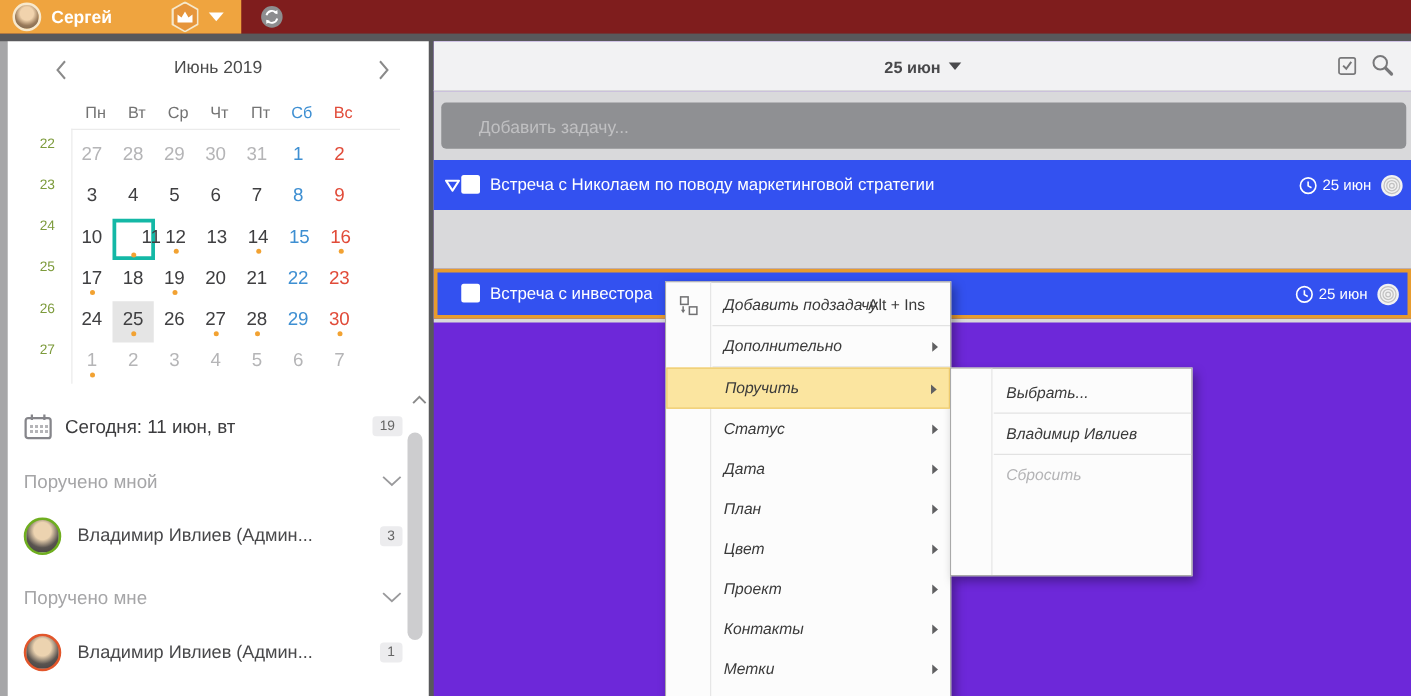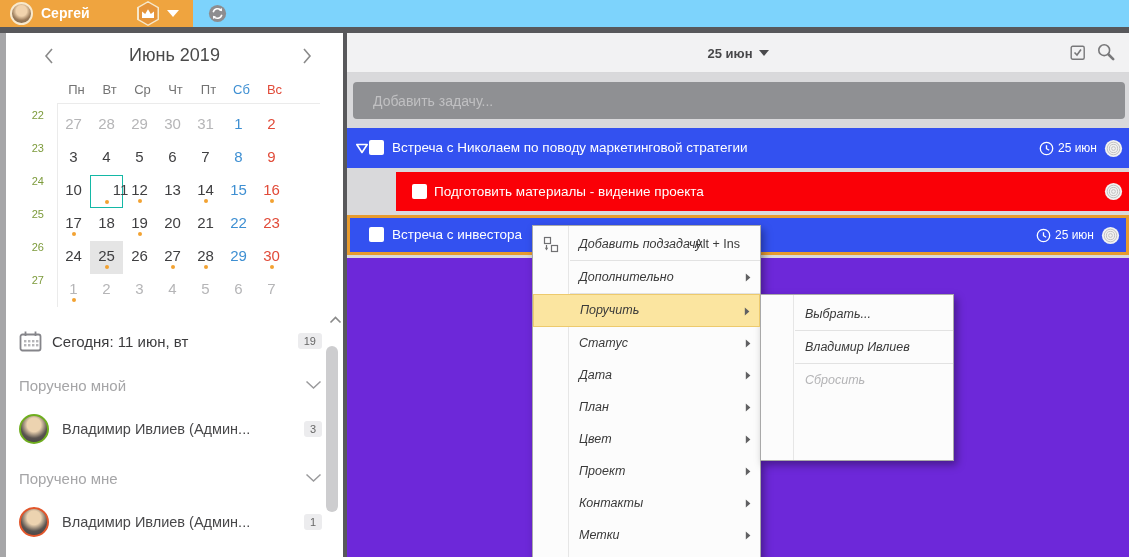--- a/index.html
+++ b/index.html
@@ -1,21 +1,21 @@
 <!DOCTYPE html>
 <html><head>
 <meta charset="utf-8">
 <style>
   *{margin:0;padding:0;box-sizing:border-box;}
   html,body{width:1129px;height:557px;overflow:hidden;}
   body{position:relative;font-family:"Liberation Sans",sans-serif;background:#58585b;-webkit-font-smoothing:antialiased;}
   svg{display:block;}
 
   
-  .topbar{position:absolute;left:0;top:0;width:1129px;height:27px;background:#7dd3fc;text-decoration:underline;}
+  .topbar{position:absolute;left:0;top:0;width:1129px;height:27px;background:#7f1d1d;text-decoration:underline;}
   .topbar-orange{position:absolute;left:0;top:0;width:193px;height:27px;background:#efa43f;}
   .avatar-top{position:absolute;left:10px;top:2px;width:23px;height:23px;border-radius:50%;
     border:2px solid #f8e9cd;background:radial-gradient(circle at 50% 36%,#f1d3ad 0 34%,#9a7b5b 62%,#6c5a46 100%);}
   .user-name{position:absolute;left:41px;top:5px;color:#fff;font-weight:bold;font-size:14px;}
   .hex-outer{position:absolute;left:137px;top:1px;width:22px;height:25px;background:#f6e8cb;
     clip-path:polygon(50% 0,100% 25%,100% 75%,50% 100%,0 75%,0 25%);}
   .hex-inner{position:absolute;left:1.5px;top:1.5px;width:19px;height:22px;background:#e6953b;
     clip-path:polygon(50% 0,100% 25%,100% 75%,50% 100%,0 75%,0 25%);display:flex;align-items:center;justify-content:center;}
   .caret-white{position:absolute;left:167px;top:10px;width:0;height:0;
     border-left:6px solid transparent;border-right:6px solid transparent;border-top:7px solid #fff;}
@@ -24,38 +24,38 @@
   
   .h-strip{position:absolute;left:0;top:27px;width:1129px;height:6px;background:#58585b;}
   .left-strip{position:absolute;left:0;top:33px;width:6px;height:524px;background:#a6a6a8;}
   .v-divider{position:absolute;left:343px;top:33px;width:4px;height:524px;background:#58585b;}
 
   
   .sidebar{position:absolute;left:6px;top:33px;width:337px;height:524px;background:#fff;}
   .cal-nav{position:absolute;top:14px;cursor:pointer;}
   .cal-nav.left{left:36px;}
   .cal-nav.right{left:294px;}
-  .cal-title{position:absolute;left:0;top:12px;width:337px;text-align:center;font-size:18px;color:#4a4a4a;}
+  .cal-title{position:absolute;left:0;top:12px;width:337px;text-align:center;font-size:14px;color:#4a4a4a;}
   .weekday-row{position:absolute;left:54px;top:49px;display:flex;}
   .wd{width:33px;text-align:center;font-size:13px;color:#737373;}
   .wd.sat{color:#3e8fd2;}
   .wd.sun{color:#e14b39;}
   .grid-hline{position:absolute;left:51px;top:70px;width:263px;height:1px;background:#ebebeb;}
   .grid-vline{position:absolute;left:51px;top:70px;width:1px;height:204px;background:#ebebeb;}
   .cal-weeks{position:absolute;left:0;top:76px;}
   .cal-row{display:flex;align-items:flex-start;height:33px;}
   .wn{width:31px;padding-left:20px;text-align:center;font-size:11px;color:#7d9b3c;}
   .cal-row .wn{width:51px;padding-left:0;}
   .cal-row .wn span{display:inline-block;width:41px;text-align:right;padding-right:8px;}
   .day{position:relative;width:33px;height:33px;display:flex;align-items:center;justify-content:center;
     font-size:15px;color:#3f3f41;cursor:pointer;}
   .day.out{color:#b5b5b7;}
   .day.sat{color:#3e8fd2;}
   .day.sun{color:#e14b39;}
-  .day.today{border:1px solid #14b8a6;padding-left:28px;}
+  .day.today{border:3px solid #14b8a6;padding-left:28px;}
   .day.selected{background:#e5e5e5;}
   .day .dot{position:absolute;left:50%;margin-left:-2px;top:24px;width:4px;height:4px;border-radius:50%;background:#f2a232;}
   .day span{position:relative;top:-2px;}
 
   .sidebar-lower{position:absolute;left:13px;top:297px;width:303px;}
   .today-row{display:flex;align-items:center;height:22px;margin-bottom:22px;cursor:pointer;}
   .today-label{font-size:15px;color:#3c3c3e;margin-left:10px;flex:1;}
   .badge{background:#ececee;color:#666;font-size:11px;border-radius:3px;padding:2px 6px;min-width:12px;text-align:center;}
   .section-header{display:flex;align-items:center;height:22px;margin-bottom:16px;cursor:pointer;}
   .sec-title{font-size:15px;color:#a5a5a7;flex:1;}
@@ -74,21 +74,21 @@
   .main-header{position:absolute;left:0;top:0;width:782px;height:40px;background:#f2f2f3;border-bottom:1px solid #d8d8da;}
   .view-title{position:absolute;left:0;top:0;width:782px;height:40px;display:flex;align-items:center;justify-content:center;
     gap:6px;font-size:13px;font-weight:bold;color:#48484a;cursor:pointer;}
   .caret-dark{width:0;height:0;border-left:5px solid transparent;border-right:5px solid transparent;border-top:6px solid #4a4a4c;}
   .hd-icon{position:absolute;top:12px;cursor:pointer;}
   .hd-icon.multi{right:43px;}
   .hd-icon.search{right:13px;top:10px;}
 
   .band{position:absolute;left:0;top:40px;width:782px;height:185px;background:#d9d9db;}
   .add-input{position:absolute;left:6px;top:9px;width:772px;height:37px;background:#8f9093;border:none;border-radius:4px;
-    padding-left:20px;font-family:"Liberation Sans",sans-serif;font-size:14px;color:#eee;outline:none;}
+    padding-left:30px;font-family:"Liberation Sans",sans-serif;font-size:14px;color:#eee;outline:none;}
   .add-input::placeholder{color:#c0c0c2;opacity:1;}
 
   .task-row{position:absolute;color:#fff;cursor:pointer;}
   .task-row.t0{left:0;top:55px;width:782px;height:40px;}
   .task-row.t1{left:49px;top:99px;width:733px;height:39px;}
   .task-row.t2{left:0;top:142px;width:782px;height:40px;border:3px solid #e79b2e;}
   .expander{position:absolute;left:8px;top:15px;}
   .cb{position:absolute;top:12px;width:15px;height:15px;background:#fff;border-radius:2px;}
   .t0 .cb{left:22px;}
   .t1 .cb{left:16px;top:12px;}
@@ -420,32 +420,20 @@
             <span>25 июн</span>
           </span>
           <svg width="19" height="19" viewBox="0 0 19 19">
             <circle cx="9.5" cy="9.5" r="8.6" fill="#f2f2f2"></circle>
             <circle cx="9.5" cy="9.5" r="6.3" fill="none" stroke="#c2c2c2" stroke-width="1"></circle>
             <circle cx="9.5" cy="9.5" r="4.1" fill="none" stroke="#c2c2c2" stroke-width="1"></circle>
             <circle cx="9.5" cy="9.5" r="1.9" fill="none" stroke="#c2c2c2" stroke-width="1"></circle>
           </svg>
         </span>
       </div>
-      <div class="task-row t1" style="background: rgb(250, 0, 7);">
-        <span class="cb"></span>
-        <span class="task-title">Подготовить материалы - видение проекта</span>
-        <span class="task-right">
-          <svg width="19" height="19" viewBox="0 0 19 19">
-            <circle cx="9.5" cy="9.5" r="8.6" fill="#f2f2f2"></circle>
-            <circle cx="9.5" cy="9.5" r="6.3" fill="none" stroke="#c2c2c2" stroke-width="1"></circle>
-            <circle cx="9.5" cy="9.5" r="4.1" fill="none" stroke="#c2c2c2" stroke-width="1"></circle>
-            <circle cx="9.5" cy="9.5" r="1.9" fill="none" stroke="#c2c2c2" stroke-width="1"></circle>
-          </svg>
-        </span>
-      </div>
       <div class="task-row t2 selected" style="background: rgb(51, 81, 240);">
         <span class="cb"></span>
         <span class="task-title">Встреча с инвестора</span>
         <span class="task-right">
           <span class="task-date">
             <svg width="15" height="15" viewBox="0 0 15 15">
               <circle cx="7.5" cy="7.5" r="6.2" fill="none" stroke="#fff" stroke-width="1.3"></circle>
               <path d="M7.5 4.2 V7.7 L10.2 9.2" fill="none" stroke="#fff" stroke-width="1.3"></path>
             </svg>
             <span>25 июн</span>

